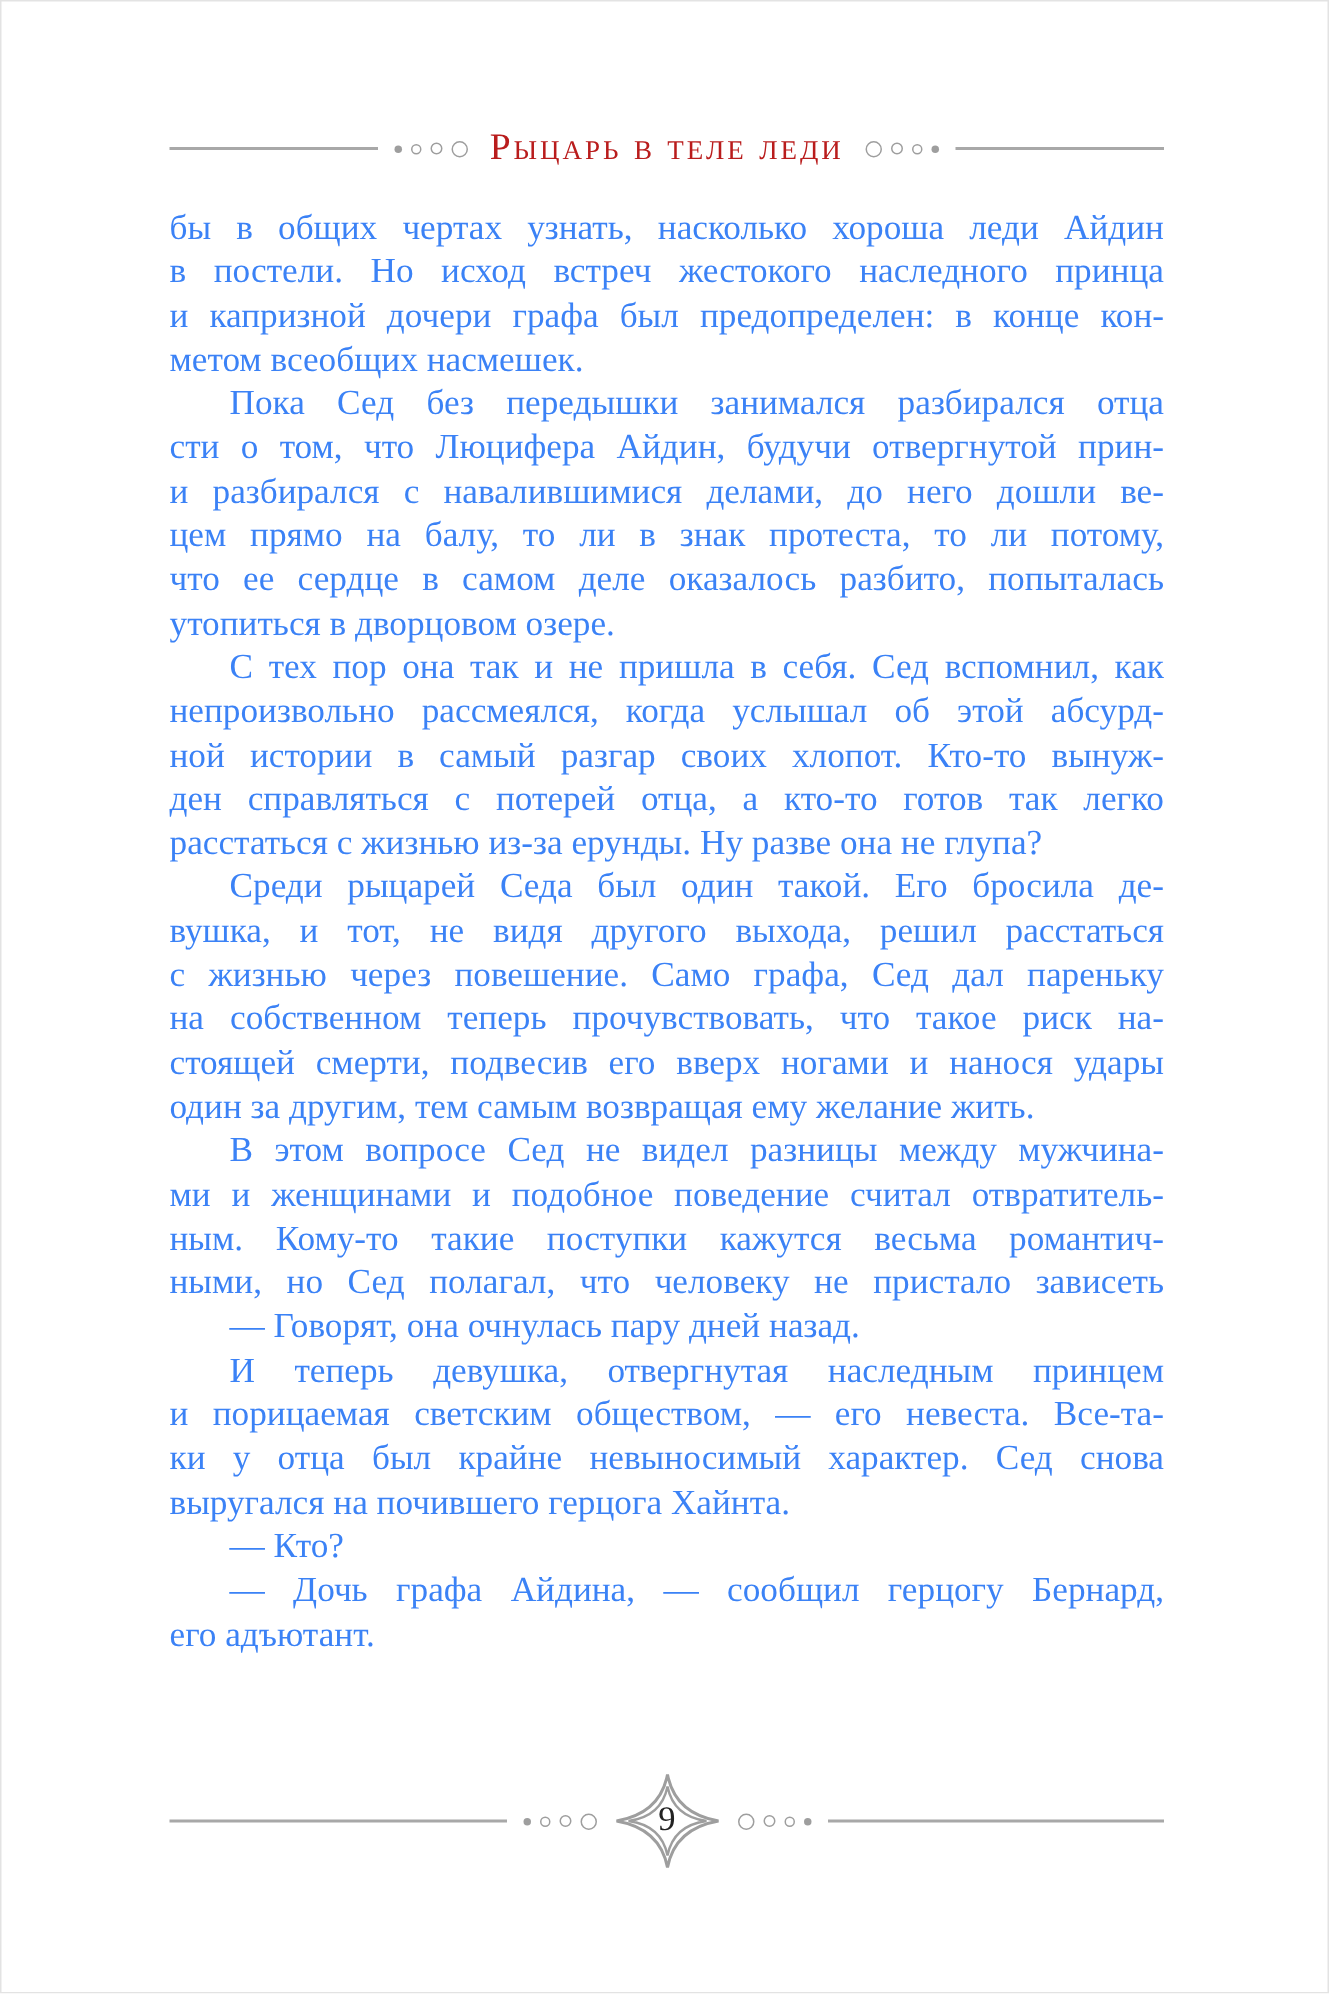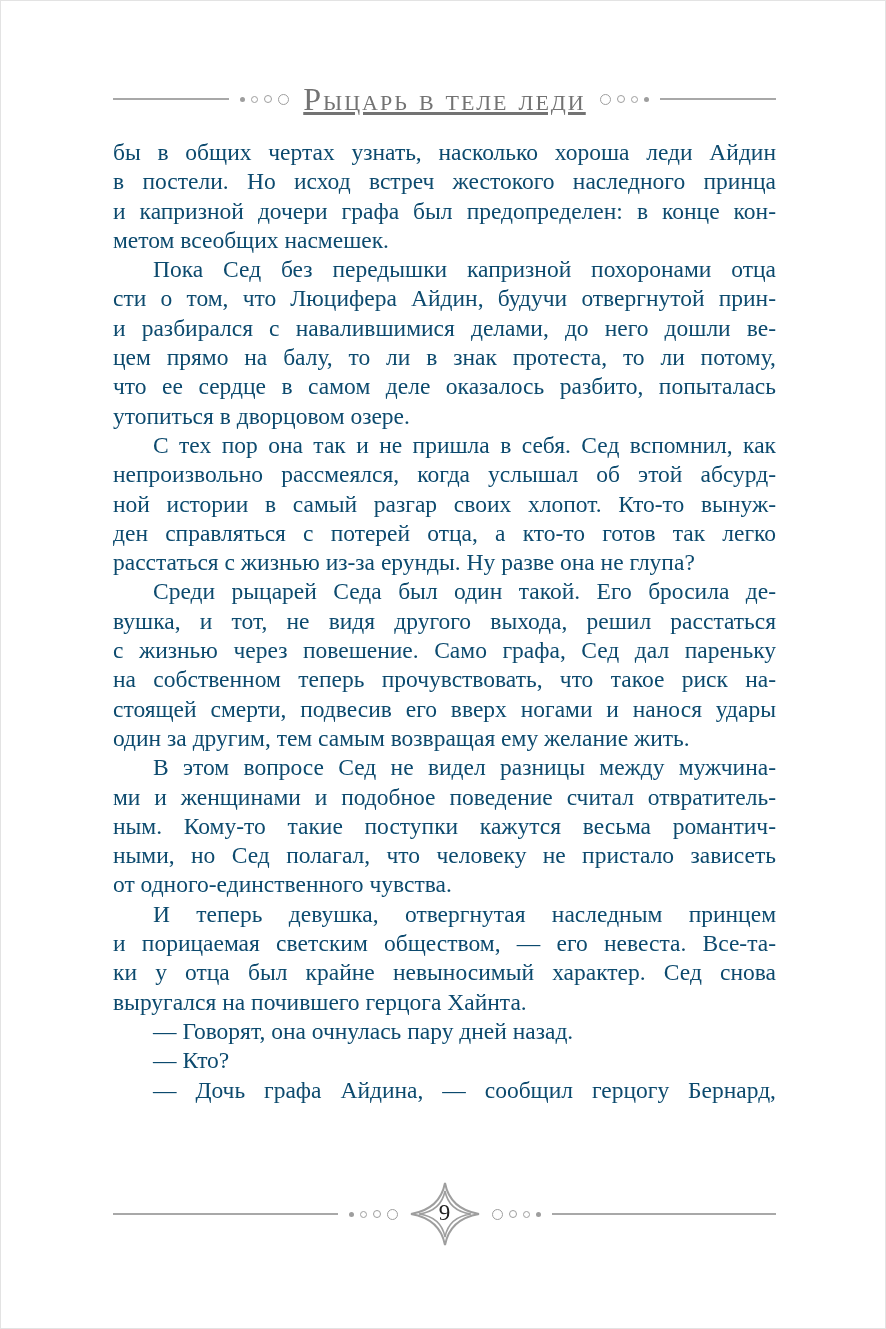--- a/index.html
+++ b/index.html
@@ -38,38 +38,37 @@
   }
   .dot.filled { background: #9e9e9e; }
   .dot.s1 { width: 5px;  height: 5px;  border-width: 0; }
   .dot.s2 { width: 7px;  height: 7px; }
   .dot.s3 { width: 8px;  height: 8px; }
   .dot.s4 { width: 11px; height: 11px; }
 
   .header-title {
     flex: 0 0 auto;
     font-variant: small-caps;
-    font-size: 32px;
+    font-size: 25px;
     letter-spacing: 2px;
-    color: #737373;
+    color: #b91c1c;
     white-space: nowrap;
     padding: 0 3px;
     line-height: 24px;
-    text-decoration: underline;
   }
 
   
   .body-text {
     position: absolute;
     left: 112px;
     top: 137px;
     width: 663px;
     font-size: 23.5px;
     line-height: 29.3px;
-    color: #0c4a6e;
+    color: #3b82f6;
   }
   .line { text-align: justify; text-align-last: justify; }
   .line.last { text-align: center; text-align-last: left; }
   .line.indent { text-indent: 40px; }
 
   
   .diamond-wrap {
     position: relative;
     width: 72px;
     height: 64px;
@@ -111,21 +110,21 @@
   </div>
 
   <div class="body-text" id="body-text">
       <div class="para">
         <div class="line">бы в общих чертах узнать, насколько хороша леди Айдин</div>
         <div class="line">в постели. Но исход встреч жестокого наследного принца</div>
         <div class="line">и капризной дочери графа был предопределен: в конце кон-</div>
         <div class="line last">метом всеобщих насмешек.</div>
       </div>
       <div class="para">
-        <div class="line indent">Пока Сед без передышки капризной похоронами отца</div>
+        <div class="line indent">Пока Сед без передышки занимался разбирался отца</div>
         <div class="line">сти о том, что Люцифера Айдин, будучи отвергнутой прин-</div>
         <div class="line">и разбирался с навалившимися делами, до него дошли ве-</div>
         <div class="line">цем прямо на балу, то ли в знак протеста, то ли потому,</div>
         <div class="line">что ее сердце в самом деле оказалось разбито, попыталась</div>
         <div class="line last">утопиться в дворцовом озере.</div>
       </div>
       <div class="para">
         <div class="line indent">С тех пор она так и не пришла в себя. Сед вспомнил, как</div>
         <div class="line">непроизвольно рассмеялся, когда услышал об этой абсурд-</div>
         <div class="line">ной истории в самый разгар своих хлопот. Кто-то вынуж-</div>
@@ -138,36 +137,36 @@
         <div class="line">с жизнью через повешение. Само графа, Сед дал пареньку</div>
         <div class="line">на собственном теперь прочувствовать, что такое риск на-</div>
         <div class="line">стоящей смерти, подвесив его вверх ногами и нанося удары</div>
         <div class="line last">один за другим, тем самым возвращая ему желание жить.</div>
       </div>
       <div class="para">
         <div class="line indent">В этом вопросе Сед не видел разницы между мужчина-</div>
         <div class="line">ми и женщинами и подобное поведение считал отвратитель-</div>
         <div class="line">ным. Кому-то такие поступки кажутся весьма романтич-</div>
         <div class="line">ными, но Сед полагал, что человеку не пристало зависеть</div>
-        <div class="line last">от одного-единственного чувства.</div>
+      </div>
+      <div class="para">
+        <div class="line last indent">— Говорят, она очнулась пару дней назад.</div>
       </div>
       <div class="para">
         <div class="line indent">И теперь девушка, отвергнутая наследным принцем</div>
         <div class="line">и порицаемая светским обществом, — его невеста. Все-та-</div>
         <div class="line">ки у отца был крайне невыносимый характер. Сед снова</div>
         <div class="line last">выругался на почившего герцога Хайнта.</div>
       </div>
       <div class="para">
-        <div class="line last indent">— Говорят, она очнулась пару дней назад.</div>
-      </div>
-      <div class="para">
         <div class="line last indent">— Кто?</div>
       </div>
       <div class="para">
         <div class="line indent">— Дочь графа Айдина, — сообщил герцогу Бернард,</div>
+        <div class="line last">его адъютант.</div>
       </div>
     </div>
 
   <div class="ornament-row page-footer">
     <span class="rule"></span>
     <span class="dots">
       <span class="dot s1 filled"></span>
       <span class="dot s2"></span>
       <span class="dot s3"></span>
       <span class="dot s4"></span>

